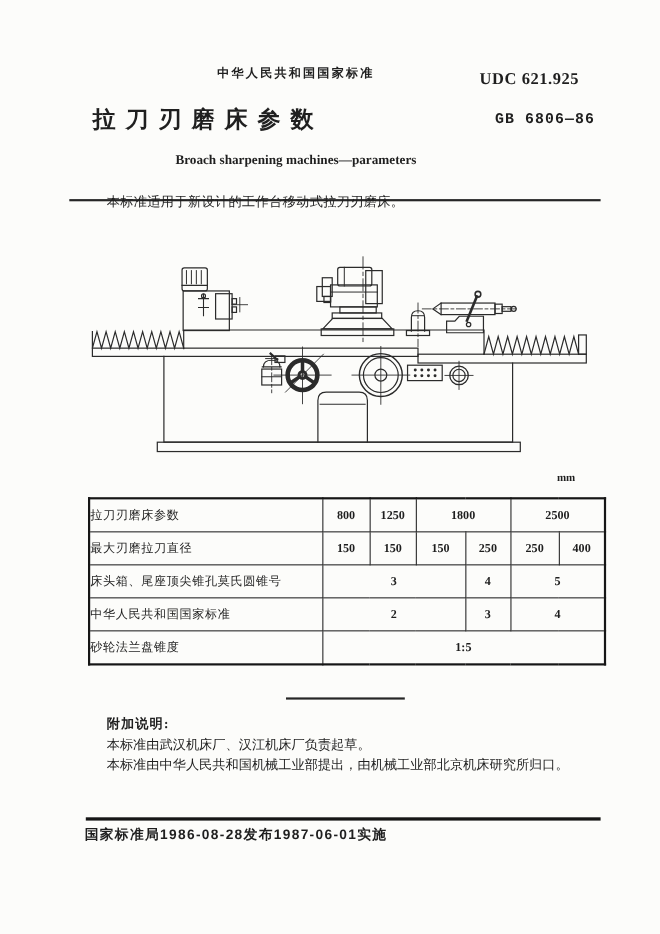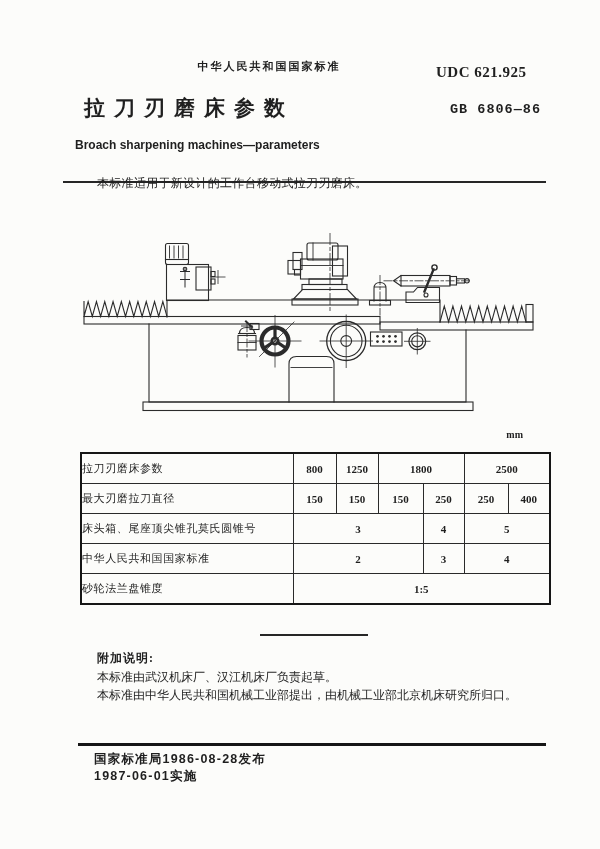--- a/index.html
+++ b/index.html
@@ -13,22 +13,22 @@
   .std-org{left:75px;top:59px;width:388px;text-align:center;
     font-family:"Liberation Sans","DejaVu Sans",sans-serif;
     font-weight:bold;font-size:11px;letter-spacing:2px;}
   .udc{left:436px;top:64px;font-weight:bold;font-size:15px;letter-spacing:.5px;
     font-family:Liberation Serif, serif;}
   .main-title{left:75px;top:94px;width:388px;
     font-family:"Liberation Sans","DejaVu Sans",sans-serif;
     font-weight:bold;font-size:21px;letter-spacing:9px;text-indent:9px;}
   .std-code{left:450px;top:102px;font-weight:bold;font-size:13.5px;letter-spacing:1px;
     font-family:Liberation Mono, monospace;}
-  .title-en{left:75px;top:138px;width:388px;
-    font-family:Liberation Sans, sans-serif;
+  .title-en{left:75px;top:138px;width:388px;text-align:center;
+    font-family:Liberation Serif, serif;
     font-weight:bold;font-size:12px;}
   .top-rule{left:63px;top:181px;width:483px;height:2.2px;background:#262626;}
   .scope{left:97px;top:175px;width:445px;font-size:12px;letter-spacing:.3px;}
 
   .diagram{left:75px;top:228px;}
 
   .unit-label{left:380px;top:429px;width:143px;text-align:right;
     font-size:10px;font-weight:600;}
 
   table.params{position:absolute;left:80px;top:452px;width:469px;
@@ -38,23 +38,23 @@
   td.lbl{padding-left:32px;font-size:11px;letter-spacing:.6px;text-align:left;}
   td.val{text-align:center;font-size:11px;font-weight:600;}
 
   .mid-rule{left:260px;top:634px;width:108px;height:2.2px;background:#262626;}
 
   .notes{left:97px;top:649px;width:460px;font-size:12px;line-height:18.5px;}
   .notes p{margin:0;}
   .notes .h{font-weight:700;letter-spacing:1px;}
 
   .footer-rule{left:78px;top:743px;width:468px;height:3px;background:#161616;}
-  .footer{left:94px;top:751px;width:469px;display:flex;justify-content:space-between;
+  .footer{left:77px;top:751px;width:469px;display:flex;justify-content:flex-start;
     font-family:"Liberation Sans","DejaVu Sans",sans-serif;
-    font-weight:bold;font-size:12.5px;letter-spacing:1.2px;flex-direction:column;}
+    font-weight:bold;font-size:12.5px;letter-spacing:1.2px;}
 
   svg .ink{stroke:#2b2b2b;fill:none;stroke-width:1.1;stroke-linecap:square;}
 </style>
 </head>
 <body>
 
 <div class="abs std-org">中华人民共和国国家标准</div>
 <div class="abs udc">UDC 621.925</div>
 <div class="abs main-title">拉刀刃磨床参数</div>
 <div class="abs std-code">GB 6806—86</div>

